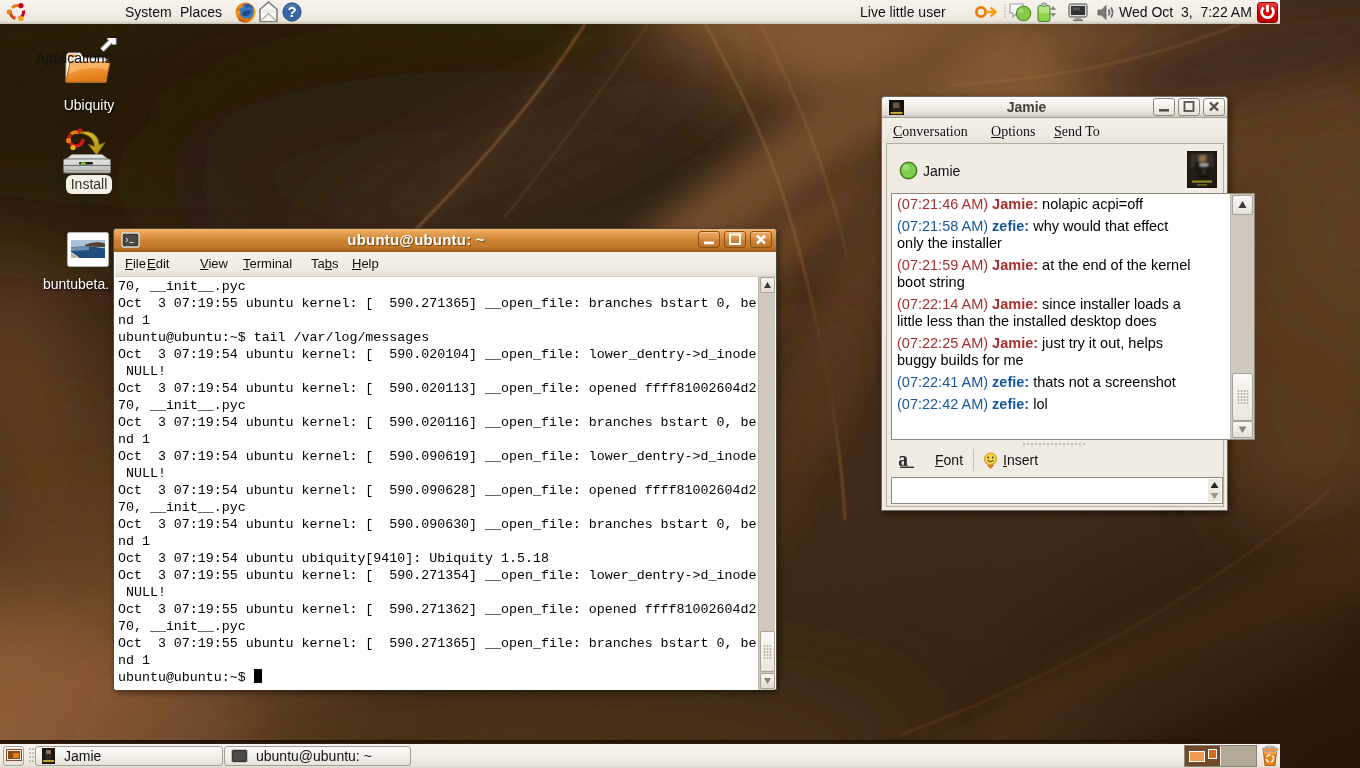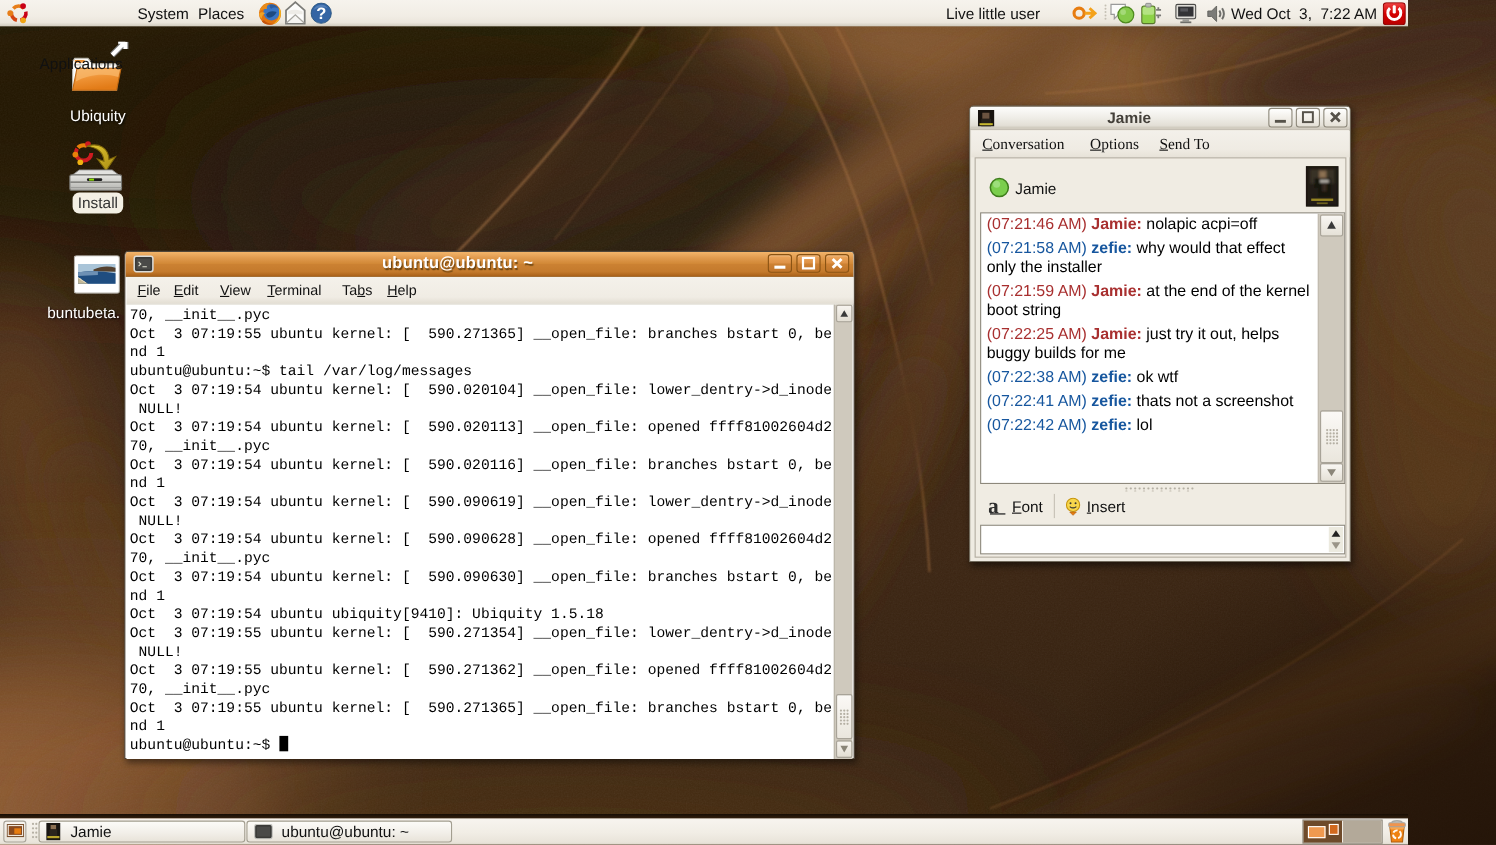--- a/index.html
+++ b/index.html
@@ -43,21 +43,21 @@
   background:linear-gradient(180deg,#fdfdfc 0%,#efede7 50%,#e3dfd6 85%,#c8c3b5 100%);
   border-bottom:1px solid #a9a395; }
 #pg-title .ttext { position:absolute; left:24px; right:80px; top:2px; text-align:center; font-weight:bold; font-size:14px; color:#44403a; }
 .wbtn-g { position:absolute; top:1px; width:22px; height:18px; border:1px solid #8d887b; border-radius:3px;
   background:linear-gradient(180deg,#fffffe 0%,#f2efe9 50%,#e4e0d6 100%); }
 #pg-menu { position:absolute; left:1px; top:22px; width:344px; height:24px;
   background:linear-gradient(180deg,#f3f0ea 0%,#efebe3 70%,#e7e2d8 100%); }
 #pg-menu span { position:absolute; top:5px;font-family:Liberation Serif, serif; }
 #pg-inner { position:absolute; left:4px; top:46px; width:338px; height:364px;
   border:1px solid #b3ada0; background:#f0ece3; }
-#pg-chat { position:absolute; left:4px; top:49px; width:332px; height:247px; background:#fff;
+#pg-chat { position:absolute; left:4px; top:49px; width:364px; height:247px; background:#fff;
   border:1px solid #8d887b; overflow:hidden; }
 #pg-log { position:absolute; left:5px; top:2px; width:296px; font-size:14.5px; line-height:17px; color:#000; }
 #pg-log p { margin:0 0 5px 0; }
 .red { color:#a82f2f; } .blue { color:#16569e; }
 #pg-tools { position:absolute; left:4px; top:303px; width:331px; height:26px; display:flex; align-items:center; }
 #pg-input { position:absolute; left:4px; top:333px; width:332px; height:27px; background:#fff; border:1px solid #8d887b; }
 
 #botpanel { position:absolute; left:0; top:744px; width:1280px; height:24px;
   background:linear-gradient(180deg,#f7f4ef 0%,#f1ede5 55%,#e9e4da 90%,#ddd7cb 100%);
   font-size:14px; color:#111; }
@@ -238,21 +238,21 @@
         </svg></div>
     <div class="wbtn-o" style="right:30px;"><svg width="20" height="15" viewBox="0 0 20 15">
           <rect x="5" y="2.5" width="10" height="9.5" fill="none" stroke="#fff" stroke-width="2"></rect>
         </svg></div>
     <div class="wbtn-o" style="right:4px;"><svg width="20" height="15" viewBox="0 0 20 15">
           <path d="M 6 3.5 L 14 11.5 M 14 3.5 L 6 11.5" stroke="#fff" stroke-width="2.6"></path>
         </svg></div>
   </div>
   <div id="term-menu">
     <span style="left:10px;"><u>F</u>ile</span>
-    <span style="left:43px;"><u>E</u>dit</span>
+    <span style="left:32px;"><u>E</u>dit</span>
     <span style="left:85px;"><u>V</u>iew</span>
     <span style="left:128px;"><u>T</u>erminal</span>
     <span style="left:196px;">Ta<u>b</u>s</span>
     <span style="left:237px;"><u>H</u>elp</span>
   </div>
   <div id="term-body">70, __init__.pyc
 Oct  3 07:19:55 ubuntu kernel: [  590.271365] __open_file: branches bstart 0, be
 nd 1
 ubuntu@ubuntu:~$ tail /var/log/messages
 Oct  3 07:19:54 ubuntu kernel: [  590.020104] __open_file: lower_dentry-&gt;d_inode
@@ -358,22 +358,22 @@
         <rect x="5" y="20" width="6" height="8" fill="#241e17"></rect>
       </g>
       <rect x="5" y="29.5" width="20" height="2.2" fill="#968423"></rect>
       <rect x="10" y="33" width="10" height="1.6" fill="#6e621e"></rect>
     </svg>
     <div id="pg-chat">
       <div id="pg-log">
         <p><span class="red">(07:21:46 AM) <b>Jamie:</b></span> nolapic acpi=off</p>
         <p><span class="blue">(07:21:58 AM) <b>zefie:</b></span> why would that effect only the installer</p>
         <p><span class="red">(07:21:59 AM) <b>Jamie:</b></span> at the end of the kernel boot string</p>
+        <p><span class="red">(07:22:14 AM) <b>Jamie:</b></span> since installer loads a little less than the installed desktop does</p>
         <p><span class="red">(07:22:25 AM) <b>Jamie:</b></span> just try it out, helps buggy builds for me</p>
-        <p><span class="blue">(07:22:38 AM) <b>zefie:</b></span> ok wtf</p>
         <p><span class="blue">(07:22:41 AM) <b>zefie:</b></span> thats not a screenshot</p>
         <p><span class="blue">(07:22:42 AM) <b>zefie:</b></span> lol</p>
       </div>
       <div style="position:absolute;right:0;top:0;width:24px;height:245px;background:#cfc9bd;border-left:1px solid #c0bbaf;">
         <div style="position:absolute;left:1px;top:1px;width:21px;height:20px;background:linear-gradient(#f9f7f3,#e5e1d7);border:1px solid #a8a398;border-radius:2px;">
           <svg width="19" height="18">
               <path d="M 9.5 5 L 13.5 12 L 5.5 12 Z" fill="#3a3a3a"></path>
             </svg>
         </div>
         <div style="position:absolute;left:1px;top:179px;width:21px;height:48px;background:linear-gradient(#fbf9f6,#eae6dd);border:1px solid #a8a398;border-radius:2px;">
@@ -435,21 +435,21 @@
           <circle cx="42" cy="3.5" r="1" opacity="0.5"></circle>
           <circle cx="50" cy="3.5" r="1" opacity="0.5"></circle>
           <circle cx="58" cy="3.5" r="1" opacity="0.5"></circle>
         </g>
       </svg>
     <div id="pg-tools">
       <svg width="17" height="16" viewBox="0 0 17 16" style="margin-left:8px;">
         <text x="-1" y="14" font-size="20" font-weight="bold" font-family="Liberation Serif" fill="#2e2e2e">a</text>
         <rect x="1" y="14.6" width="14" height="1.4" fill="#2e2e2e"></rect>
       </svg>
-      <span style="margin-left:4px;"><u>F</u>ont</span>
+      <span style="margin-left:19px;"><u>F</u>ont</span>
       <div style="width:1px;height:22px;background:#c5c0b4;margin:0 8px 0 10px;"></div>
       <svg width="17" height="17" viewBox="0 0 17 17">
         <circle cx="8.5" cy="7" r="6" fill="#f7d64c" stroke="#c8960c"></circle>
         <circle cx="6.2" cy="5.5" r="0.9" fill="#333"></circle>
           <circle cx="10.8" cy="5.5" r="0.9" fill="#333"></circle>
         <path d="M 5.5 8.5 Q 8.5 11 11.5 8.5" stroke="#333" fill="none"></path>
         <path d="M 5.5 13.5 h 6 l -3 3 z" fill="#e77d11" stroke="#b05f0e" stroke-width="0.6"></path>
       </svg>
       <span style="margin-left:4px;"><u>I</u>nsert</span>
     </div>

